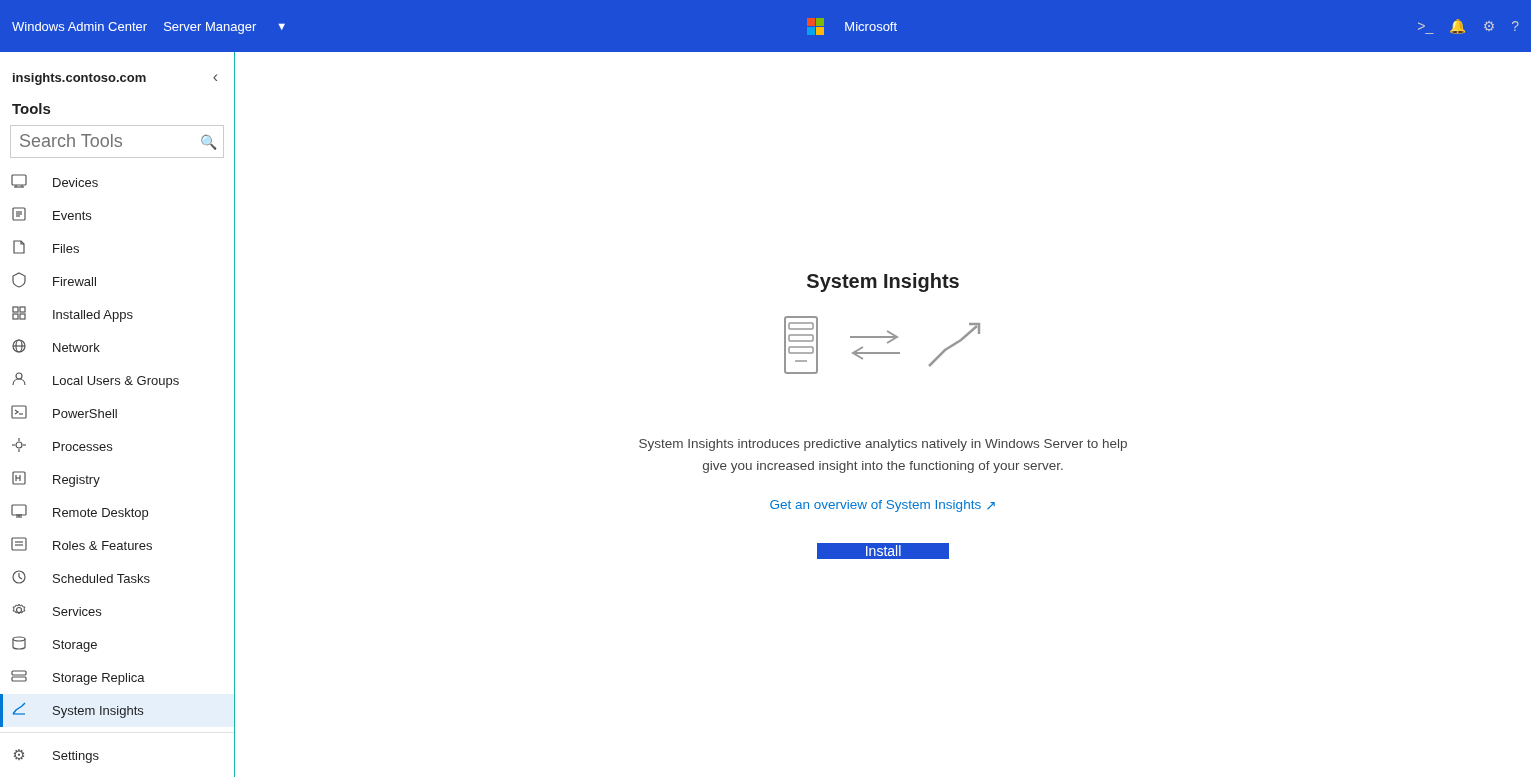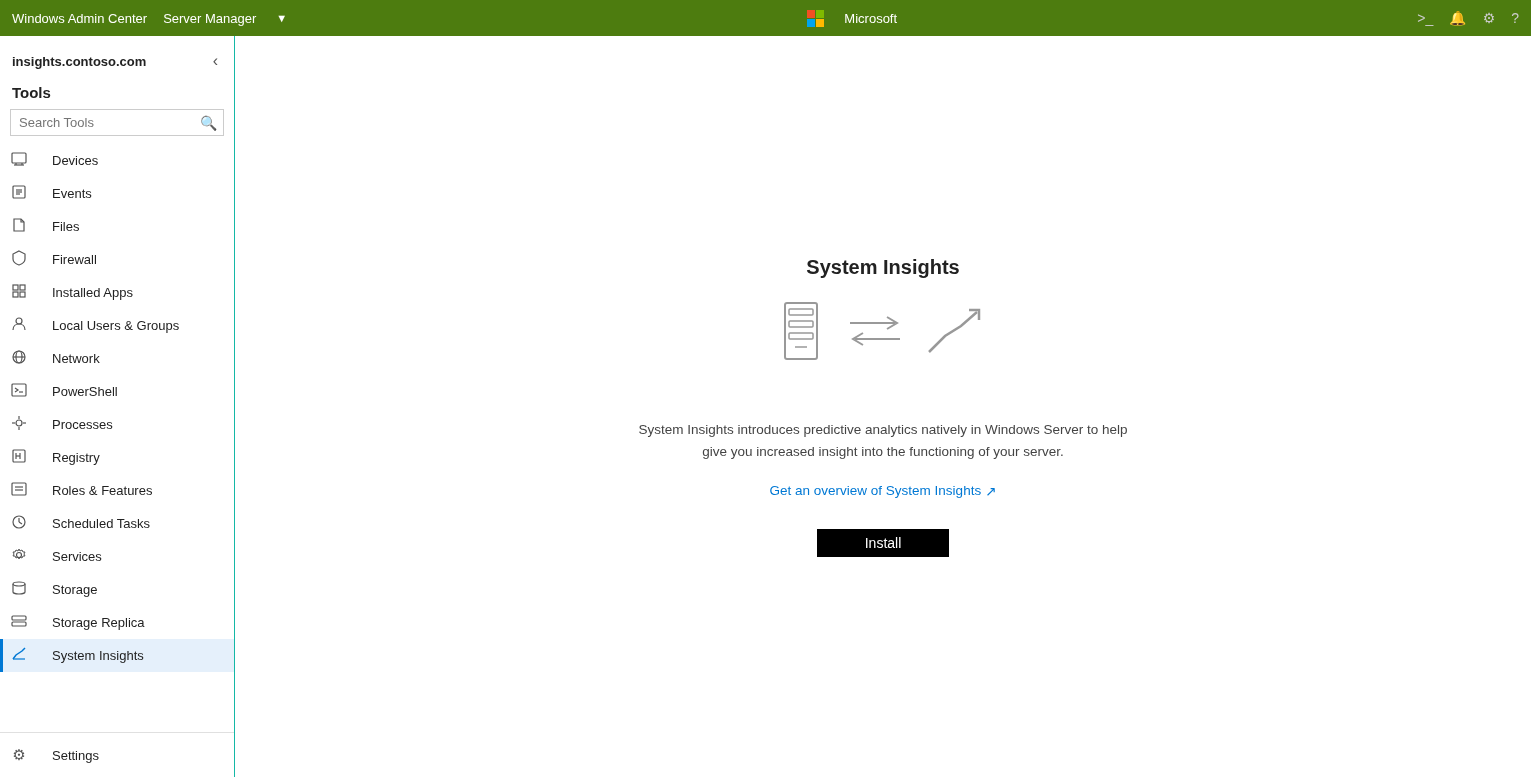--- a/index.html
+++ b/index.html
@@ -1,21 +1,21 @@
 <!DOCTYPE html>
 <html><head>
   <meta charset="utf-8">
   <style>
     * { margin: 0; padding: 0; box-sizing: border-box; }
     body { font-family: 'Segoe UI', Arial, sans-serif; font-size: 14px; background: #fff; color: #222; height: 777px; width: 1531px; overflow: hidden; display: flex; flex-direction: column; }
 
     
     .topbar {
-      background: #4d7c0f;
-      height: 36px;
+      background: #1d4ed8;
+      height: 52px;
       display: flex;
       align-items: center;
       padding: 0 12px;
       flex-shrink: 0;
     }
     .topbar-left {
       display: flex;
       align-items: center;
       gap: 16px;
     }
@@ -116,21 +116,21 @@
     .search-box {
       margin: 4px 10px 8px 10px;
       position: relative;
       display: flex;
       align-items: center;
     }
     .search-input {
       width: 100%;
       border: 1px solid #ccc;
       padding: 5px 16px 5px 8px;
-      font-size: 13px;
+      font-size: 18px;
       outline: none;
       color: #1d4ed8;
     }
     .search-icon-btn {
       position: absolute;
       right: 6px;
       background: none;
       border: none;
       cursor: pointer;
       color: #555;
@@ -219,24 +219,24 @@
     .install-link {
       color: #0078d4;
       text-decoration: none;
       font-size: 13.5px;
       display: flex;
       align-items: center;
       gap: 4px;
     }
 
     .install-btn {
-      background: #000000;
+      background: #1d4ed8;
       color: #fff;
       border: none;
-      padding: 6px 48px;
+      padding: 0 48px;
       font-size: 14px;
       font-weight: 500;
       cursor: pointer;
       margin-top: 10px;
     }
 
     .chevron-down { font-size: 11px; }
   </style>
 </head>
 <body>
@@ -322,32 +322,32 @@
           <span class="nav-icon"><svg width="16" height="16" viewBox="0 0 16 16">
               <rect x="2" y="2" width="5" height="5" fill="none" stroke="currentColor" stroke-width="1.2"></rect>
               <rect x="9" y="2" width="5" height="5" fill="none" stroke="currentColor" stroke-width="1.2"></rect>
               <rect x="2" y="9" width="5" height="5" fill="none" stroke="currentColor" stroke-width="1.2"></rect>
               <rect x="9" y="9" width="5" height="5" fill="none" stroke="currentColor" stroke-width="1.2"></rect>
             </svg></span>
           <span>Installed Apps</span>
         </div>
         <div class="nav-item">
           <span class="nav-icon"><svg width="16" height="16" viewBox="0 0 16 16">
-              <circle cx="8" cy="5" r="3" fill="none" stroke="currentColor" stroke-width="1.2"></circle>
-              <path d="M2 14 C2 10 5 8 8 8 C11 8 14 10 14 14" fill="none" stroke="currentColor" stroke-width="1.2"></path>
-            </svg></span>
-          <span>Local Users &amp; Groups</span>
-        </div>
-        <div class="nav-item">
-          <span class="nav-icon"><svg width="16" height="16" viewBox="0 0 16 16">
               <circle cx="8" cy="8" r="6" fill="none" stroke="currentColor" stroke-width="1.2"></circle>
               <ellipse cx="8" cy="8" rx="3" ry="6" fill="none" stroke="currentColor" stroke-width="1.2"></ellipse>
               <line x1="2" y1="8" x2="14" y2="8" stroke="currentColor" stroke-width="1.2"></line>
             </svg></span>
           <span>Network</span>
+        </div>
+        <div class="nav-item">
+          <span class="nav-icon"><svg width="16" height="16" viewBox="0 0 16 16">
+              <circle cx="8" cy="5" r="3" fill="none" stroke="currentColor" stroke-width="1.2"></circle>
+              <path d="M2 14 C2 10 5 8 8 8 C11 8 14 10 14 14" fill="none" stroke="currentColor" stroke-width="1.2"></path>
+            </svg></span>
+          <span>Local Users &amp; Groups</span>
         </div>
         <div class="nav-item">
           <span class="nav-icon"><svg width="16" height="16" viewBox="0 0 16 16">
               <rect x="1" y="2" width="14" height="12" rx="1" fill="none" stroke="currentColor" stroke-width="1.2"></rect>
               <polyline points="4,6 7,8 4,10" fill="none" stroke="currentColor" stroke-width="1.2"></polyline>
               <line x1="8" y1="10" x2="12" y2="10" stroke="currentColor" stroke-width="1.2"></line>
             </svg></span>
           <span>PowerShell</span>
         </div>
         <div class="nav-item">
@@ -361,20 +361,29 @@
           <span>Processes</span>
         </div>
         <div class="nav-item">
           <span class="nav-icon"><svg width="16" height="16" viewBox="0 0 16 16">
               <rect x="2" y="2" width="12" height="12" rx="1" fill="none" stroke="currentColor" stroke-width="1.2"></rect>
               <line x1="5" y1="5" x2="5" y2="11" stroke="currentColor" stroke-width="1.2"></line>
               <line x1="5" y1="8" x2="9" y2="8" stroke="currentColor" stroke-width="1.2"></line>
               <line x1="9" y1="5" x2="9" y2="11" stroke="currentColor" stroke-width="1.2"></line>
             </svg></span>
           <span>Registry</span>
+        </div>
+        <div class="nav-item">
+          <span class="nav-icon"><svg width="16" height="16" viewBox="0 0 16 16">
+              <rect x="1" y="2" width="14" height="10" rx="1" fill="none" stroke="currentColor" stroke-width="1.2"></rect>
+              <line x1="5" y1="12" x2="11" y2="12" stroke="currentColor" stroke-width="1.2"></line>
+              <line x1="8" y1="12" x2="8" y2="14" stroke="currentColor" stroke-width="1.2"></line>
+              <line x1="5" y1="14" x2="11" y2="14" stroke="currentColor" stroke-width="1.2"></line>
+            </svg></span>
+          <span>Remote Desktop</span>
         </div>
         <div class="nav-item">
           <span class="nav-icon"><svg width="16" height="16" viewBox="0 0 16 16">
               <rect x="1" y="2" width="14" height="12" rx="1" fill="none" stroke="currentColor" stroke-width="1.2"></rect>
               <line x1="4" y1="6" x2="12" y2="6" stroke="currentColor" stroke-width="1.2"></line>
               <line x1="4" y1="9" x2="12" y2="9" stroke="currentColor" stroke-width="1.2"></line>
             </svg></span>
           <span>Roles &amp; Features</span>
         </div>
         <div class="nav-item">

